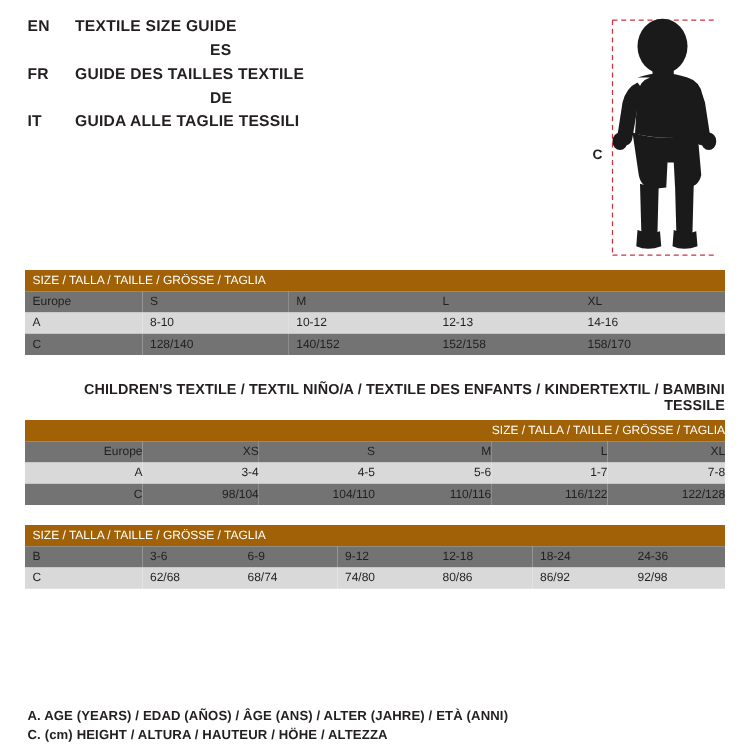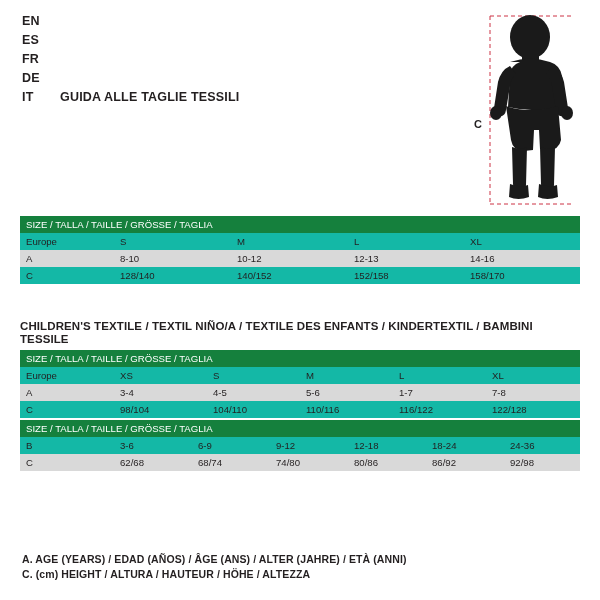--- a/index.html
+++ b/index.html
@@ -35,20 +35,21 @@
     left: 0;
     width: 330px;
   }
   .lang-row {
     display: flex;
     align-items: baseline;
     height: 19px;
     font-size: 12.5px;
     font-weight: bold;
     letter-spacing: 0.2px;
+    justify-content: center;
   }
   .lang-code {
     width: 38px;
     flex: 0 0 38px;
   }
   .lang-title {
     flex: 1 1 auto;
   }
 
   
@@ -90,62 +91,64 @@
     table-layout: fixed;
   }
   table.size-table td {
     font-size: 9.6px;
     height: 17px;
     padding: 0 0 0 6px;
     vertical-align: middle;
     color: #231f20;
   }
   tr.head-row td {
-    background: #15803d;
+    background: #a16207;
     color: #ffffff;
     font-size: 9.6px;
     font-weight: normal;
   }
   tr.alt-row td {
     background: #d9d9d9;
   }
   tr.plain-row td {
-    background: #14b8a6;
+    background: #737373;
   }
 
   
   .legend {
     position: absolute;
     left: 22px;
-    bottom: 18px;
+    bottom: 4px;
     width: 560px;
   }
   .legend-line {
     font-size: 10.5px;
     font-weight: bold;
     line-height: 15px;
     letter-spacing: 0.1px;
   }
 </style>
 </head>
 <body>
 
 <div class="page">
 
   <div class="header">
 
     <div class="lang-list">
       <div class="lang-row">
         <span class="lang-code">EN</span>
+        <span class="lang-title">TEXTILE SIZE GUIDE</span>
       </div>
       <div class="lang-row">
         <span class="lang-code">ES</span>
       </div>
       <div class="lang-row">
         <span class="lang-code">FR</span>
+        <span class="lang-title">GUIDE DES TAILLES TEXTILE</span>
       </div>
       <div class="lang-row">
         <span class="lang-code">DE</span>
       </div>
       <div class="lang-row">
         <span class="lang-code">IT</span>
         <span class="lang-title">GUIDA ALLE TAGLIE TESSILI</span>
       </div>
     </div>
 
@@ -217,21 +220,21 @@
           <td>C</td>
           <td>128/140</td>
           <td>140/152</td>
           <td>152/158</td>
           <td>158/170</td>
         </tr>
       </tbody>
     </table>
   </div>
 
-  <div class="section" style="top:320px;">
+  <div class="section" style="top:306px;text-align:right;">
     <div class="section-title">CHILDREN'S TEXTILE / TEXTIL NIÑO/A / TEXTILE DES ENFANTS / KINDERTEXTIL / BAMBINI TESSILE</div>
     <table class="size-table">
       <colgroup>
         <col style="width:94px">
           <col style="width:93px">
           <col style="width:93px">
           <col style="width:93px">
           <col style="width:93px">
           <col style="width:94px">
       </colgroup>

